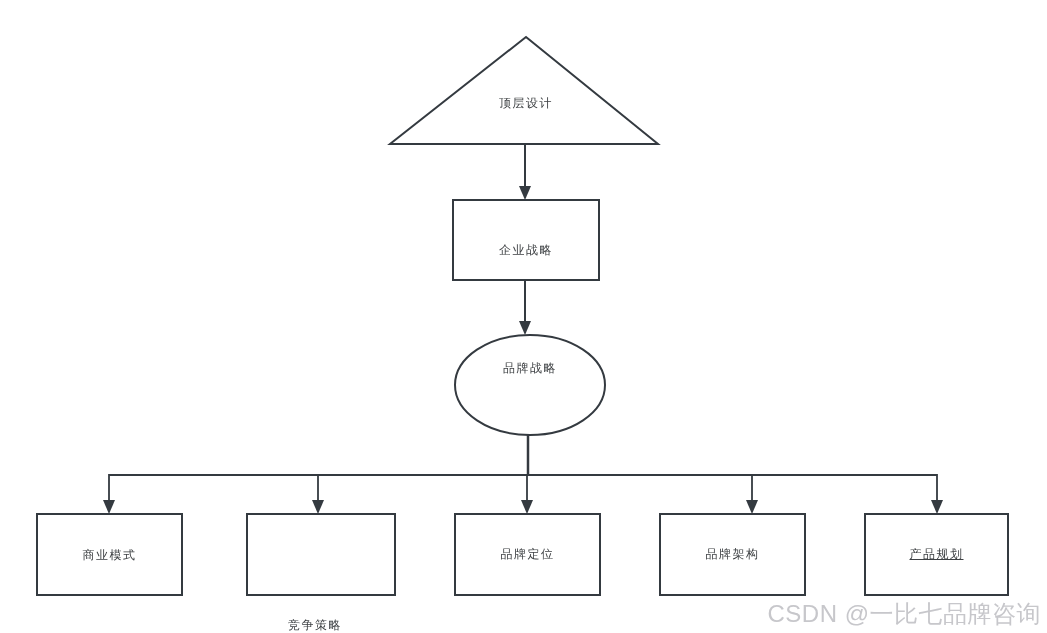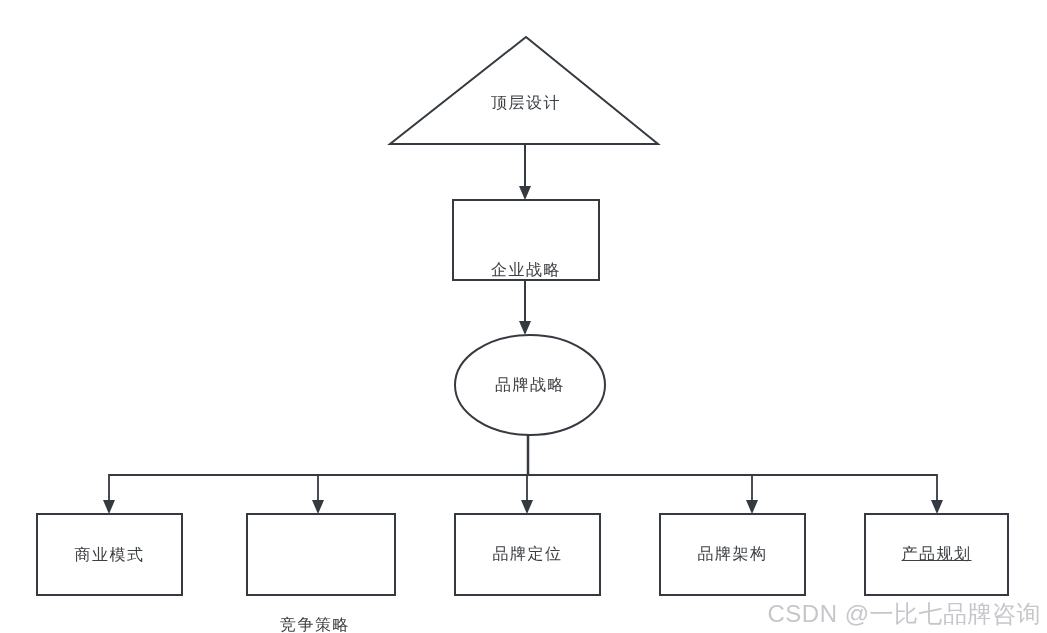--- a/index.html
+++ b/index.html
@@ -18,29 +18,29 @@
   .shapes-layer {
     position: absolute;
     left: 0;
     top: 0;
   }
   .node-label {
     position: absolute;
     display: flex;
     align-items: center;
     justify-content: center;
-    font-size: 16px;
+    font-size: 12px;
     color: #3d4043;
     letter-spacing: 1.5px;
     white-space: nowrap;
     pointer-events: none;
   }
   .label-top        { left: 426px; top:  86px; width: 200px; height: 34px; }
-  .label-mid        { left: 453px; top: 200px; width: 146px; height: 100px; margin-top: 20px; }
-  .label-hub        { left: 455px; top: 335px; width: 150px; height: 100px; }
+  .label-mid        { left: 453px; top: 200px; width: 146px; height: 100px; }
+  .label-hub        { left: 455px; top: 318px; width: 150px; height: 100px; }
   .label-leaf-1     { left:  37px; top: 514px; width: 145px; height: 82px; }
   .label-leaf-2     { left: 247px; top: 542px; width: 136px; height: 81px; margin-top: 43px; }
   .label-leaf-3     { left: 455px; top: 514px; width: 145px; height: 81px; }
   .label-leaf-4     { left: 660px; top: 514px; width: 145px; height: 81px; }
   .label-leaf-5     { left: 865px; top: 514px; width: 143px; height: 81px; text-decoration: underline; }
   .watermark {
     position: absolute;
     right: 6px;
     top: 598px;
     font-size: 24px;

